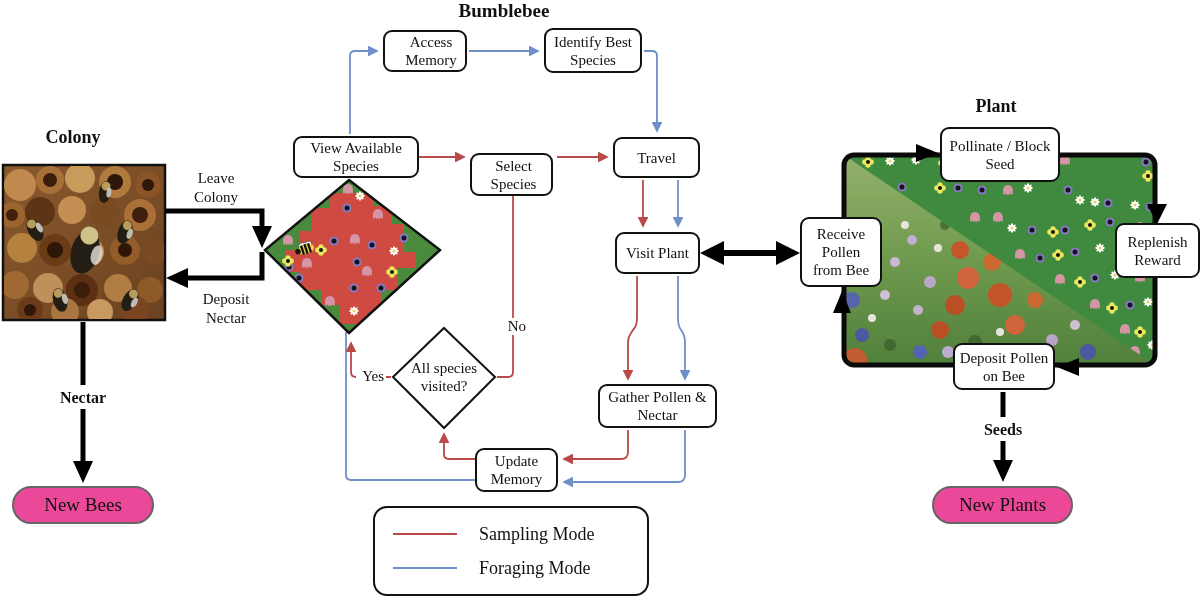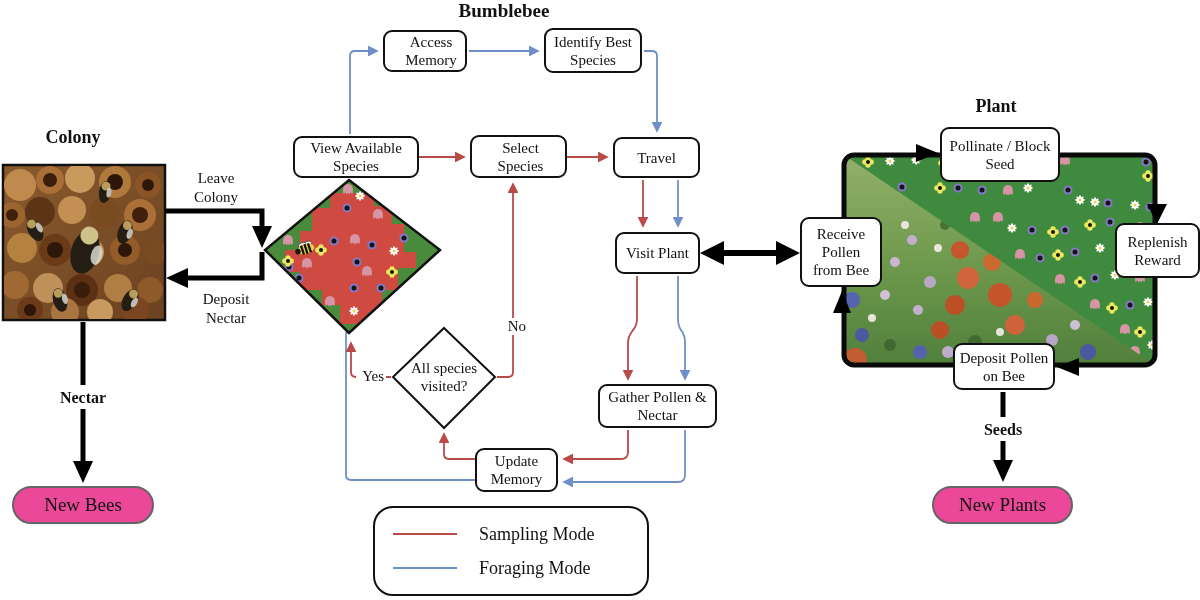--- a/index.html
+++ b/index.html
@@ -11,21 +11,21 @@
   .fbox{background:#fff;border:2px solid #111;border-radius:9px;display:flex;align-items:center;
         justify-content:center;text-align:center;font-size:15px;line-height:1.2;padding:2px 4px;}
   .title{font-weight:bold;font-size:18px;text-align:center;}
   .lbl{font-size:15px;line-height:1.25;text-align:center;}
   .lbl.bold{font-weight:bold;font-size:16px;}
   .tag{background:#fff;font-size:15px;text-align:right;line-height:1.1;padding:0 2px;}
   .dtext{display:flex;align-items:center;justify-content:center;text-align:center;
          font-size:15px;line-height:1.2;}
   .oval{background:#ec4899;border:2px solid #666;border-radius:22px;display:flex;align-items:center;
         justify-content:center;font-size:19px;}
-  .legend{border:2px solid #111;border-radius:20px;background:#fff;display:flex;flex-direction:column;
+  .legend{border:2px solid #111;border-radius:14px;background:#fff;display:flex;flex-direction:column;
           justify-content:center;gap:13px;padding-left:18px;}
   .lrow{display:flex;align-items:center;}
   .lswatch{width:64px;height:0;border-top:2.4px solid #000;}
   .lswatch.sampling{border-color:var(--sampling);}
   .lswatch.foraging{border-color:var(--foraging);}
   .llabel{margin-left:22px;font-size:18px;}
   path.sampling{stroke:var(--sampling);}
   path.foraging{stroke:var(--foraging);}
   #mr path{fill:var(--sampling);}
   #mb path{fill:var(--foraging);}
@@ -344,21 +344,21 @@
     <polygon points="444,328 495,377 444,428 393,377" fill="#fff" stroke="#111" stroke-width="2"></polygon>
   </svg>
 
   <div class="abs title" style="left:424px;top:0px;width:160px;font-size:19px;">Bumblebee</div>
   <div class="abs title" style="left:28px;top:127px;width:90px;">Colony</div>
   <div class="abs title" style="left:954px;top:96px;width:84px;">Plant</div>
 
   <div class="abs fbox" style="left:383px;top:30px;width:84px;height:42px;padding-left:16px;">Access Memory</div>
   <div class="abs fbox" style="left:544px;top:28px;width:98px;height:45px;">Identify Best Species</div>
   <div class="abs fbox" style="left:293px;top:136px;width:126px;height:42px;">View Available Species</div>
-  <div class="abs fbox" style="left:470px;top:135px;width:97px;height:43px;padding-left:8px;">Select Species</div>
+  <div class="abs fbox" style="left:470px;top:153px;width:83px;height:43px;padding-left:8px;">Select Species</div>
   <div class="abs fbox" style="left:613px;top:137px;width:87px;height:41px;">Travel</div>
   <div class="abs fbox" style="left:615px;top:232px;width:85px;height:42px;">Visit Plant</div>
   <div class="abs fbox" style="left:598px;top:384px;width:119px;height:44px;">Gather Pollen &amp; Nectar</div>
   <div class="abs fbox" style="left:475px;top:448px;width:83px;height:44px;">Update Memory</div>
 
   <div class="abs dtext" style="left:394px;top:352px;width:100px;height:50px;">All species visited?</div>
   <div class="abs tag" style="left:356px;top:368px;width:30px;">Yes</div>
   <div class="abs tag" style="left:500px;top:318px;width:28px;">No</div>
 
   <div class="abs lbl" style="left:184px;top:169px;width:64px;">Leave Colony</div>

